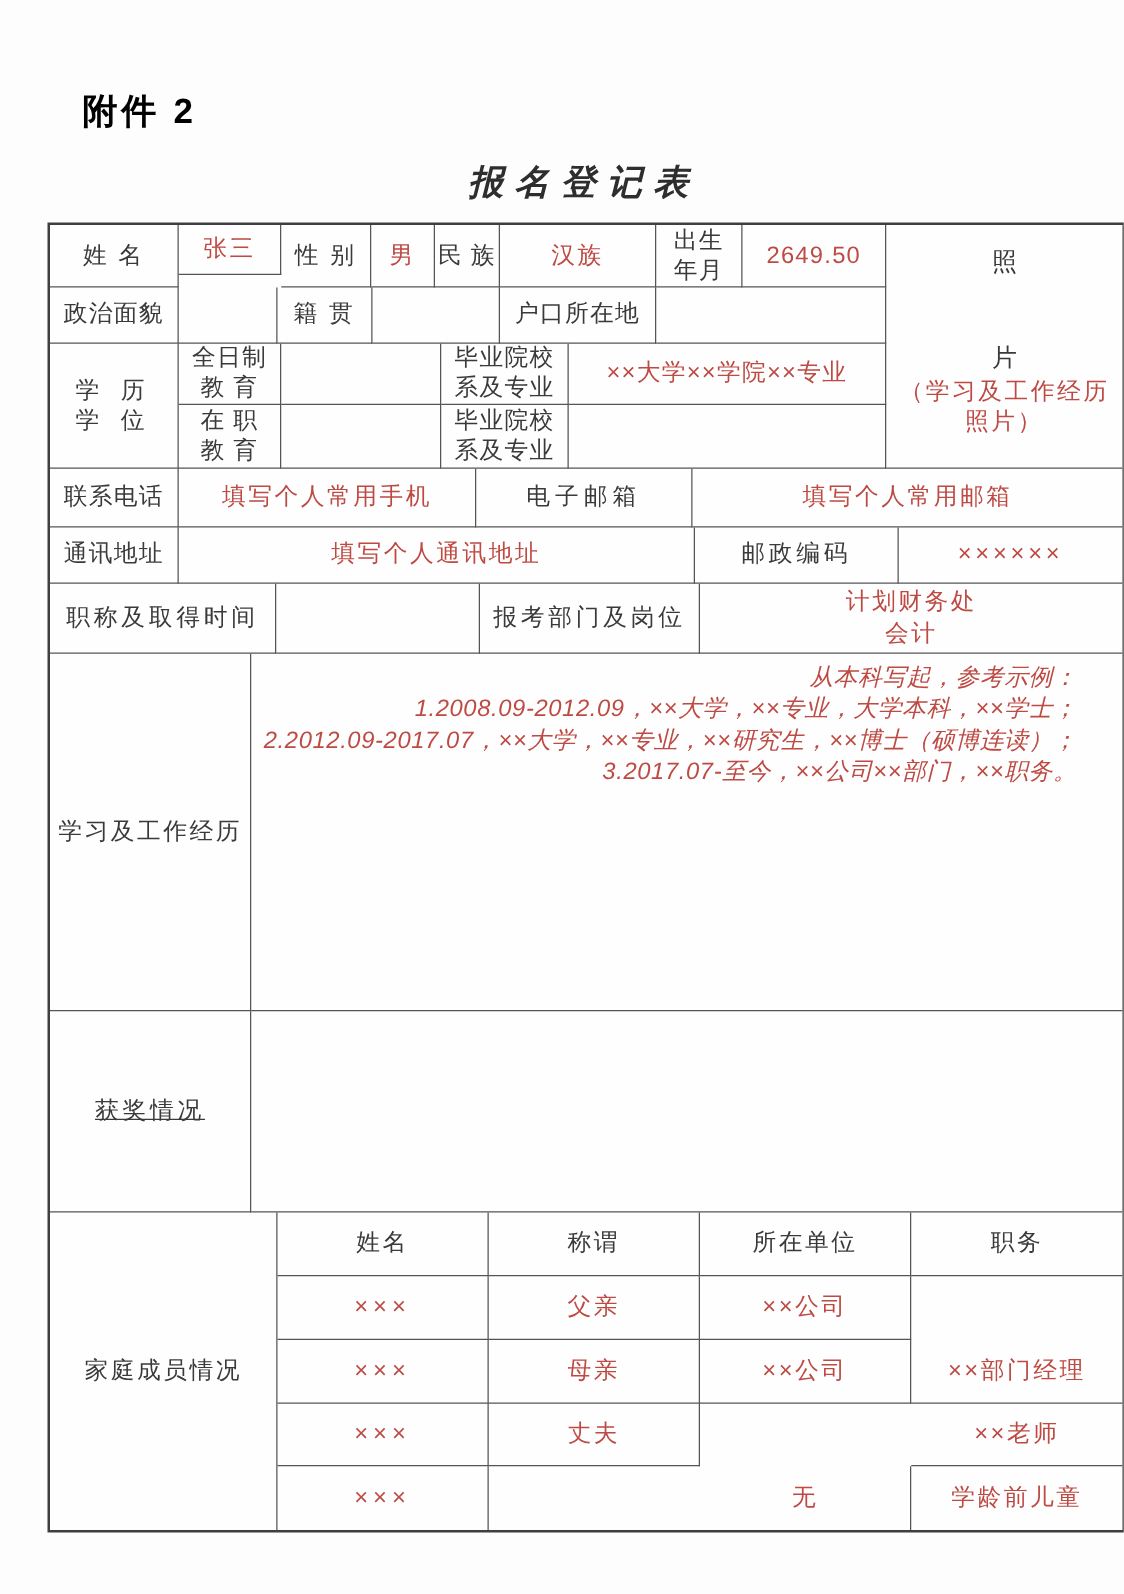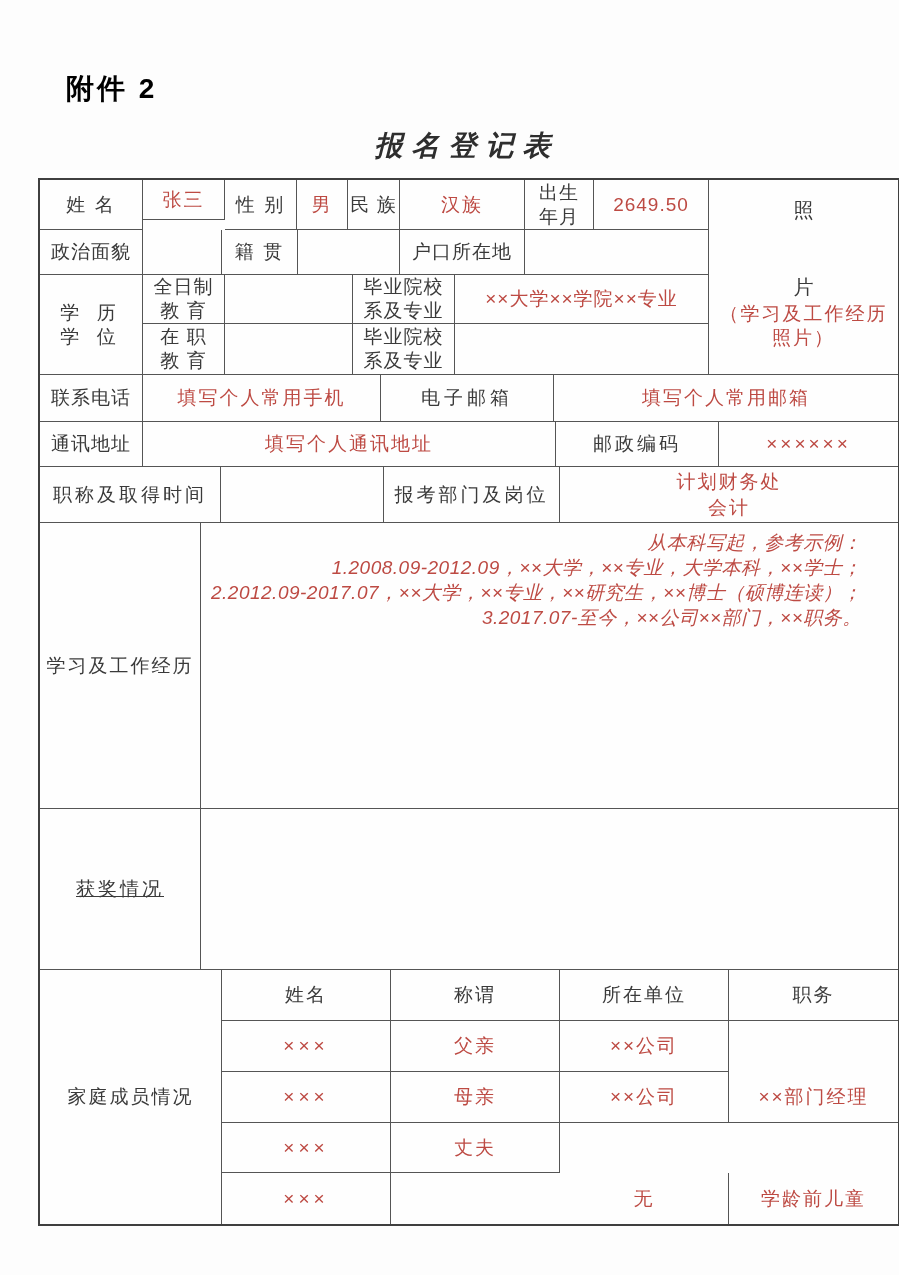--- a/index.html
+++ b/index.html
@@ -126,18 +126,19 @@
   <div class="cell red" style="left:351px;top:841px;width:169px;height:51px;">父亲</div>
   <div class="cell red" style="left:520px;top:841px;width:169px;height:51px;">××公司</div>
 
   <div class="cell red" style="left:182px;top:892px;width:169px;height:51px;letter-spacing:4px;">×××</div>
   <div class="cell red" style="left:351px;top:892px;width:169px;height:51px;">母亲</div>
   <div class="cell red" style="left:520px;top:892px;width:169px;height:51px;">××公司</div>
   <div class="cell red no-r" style="left:689px;top:892px;width:169px;height:51px;">××部门经理</div>
 
   <div class="cell red" style="left:182px;top:943px;width:169px;height:50px;letter-spacing:4px;">×××</div>
   <div class="cell red" style="left:351px;top:943px;width:169px;height:50px;">丈夫</div>
+  <div class="cell red no-r" style="left:689px;top:943px;width:169px;height:50px;">××老师</div>
 
   <div class="cell red no-b" style="left:182px;top:993px;width:169px;height:51px;letter-spacing:4px;">×××</div>
   <div class="cell red no-b" style="left:520px;top:993px;width:169px;height:51px;">无</div>
   <div class="cell red no-r no-b" style="left:689px;top:993px;width:169px;height:51px;">学龄前儿童</div>
 
 </div>
 
 </body></html>

